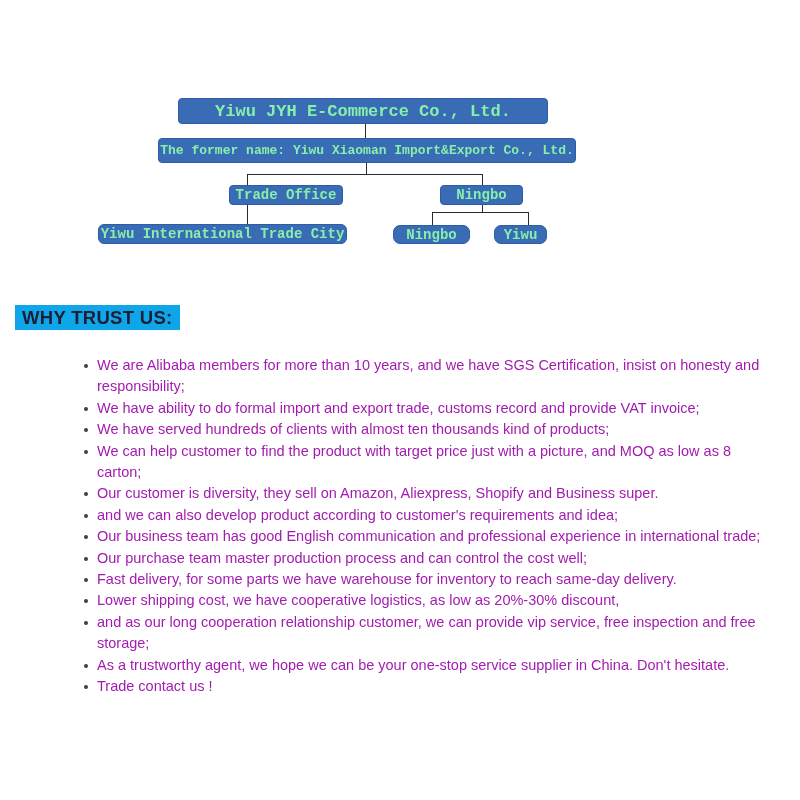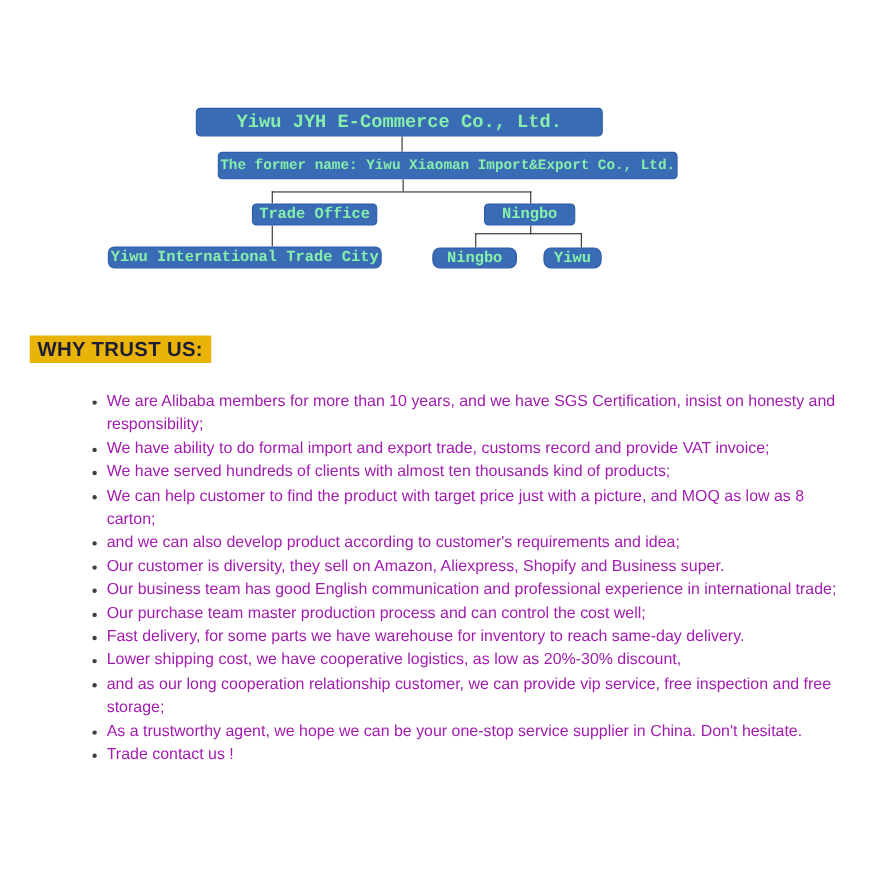--- a/index.html
+++ b/index.html
@@ -9,31 +9,31 @@
   }
   
   .orgchart{position:absolute;left:0;top:0;width:800px;height:270px;}
   .node{
     position:absolute;box-sizing:border-box;text-align:center;color:#86efac;
     background:#3a6bb5;border:1px solid #2d5da8;border-radius:4px;
     font-family:"Liberation Mono","DejaVu Sans Mono",monospace;font-weight:bold;
     white-space:nowrap;overflow:hidden;
   }
   .node-company{left:178px;top:98px;width:370px;height:26px;line-height:25px;font-size:17px;}
-  .node-former{left:158px;top:138px;width:418px;height:25px;line-height:24px;font-size:13px;margin-left:40px;}
+  .node-former{left:158px;top:138px;width:418px;height:25px;line-height:24px;font-size:13px;}
   .node-trade-office{left:190px;top:185px;width:114px;height:20px;line-height:19px;font-size:14px;margin-left:39px;}
   .node-factory{left:440px;top:185px;width:83px;height:20px;line-height:19px;font-size:14px;}
   .node-trade-city{left:98px;top:224px;width:249px;height:20px;line-height:19px;font-size:14px;border-radius:6px;}
   .node-ningbo{left:393px;top:225px;width:77px;height:19px;line-height:18px;font-size:14px;border-radius:7px;}
   .node-yiwu{left:494px;top:225px;width:53px;height:19px;line-height:18px;font-size:14px;border-radius:7px;}
   .conn{position:absolute;background:#2b2b2b;}
   
   .why-heading{
-    position:absolute;left:27px;top:305px;height:25px;line-height:25px;
-    padding:0 7px;background:#eab308;color:#1d1d35;
+    position:absolute;left:15px;top:305px;height:25px;line-height:25px;
+    padding:0 7px;background:#0ea5e9;color:#1d1d35;
     font-size:18.5px;font-weight:bold;letter-spacing:0.3px;white-space:nowrap;
   }
   .trust-list{
     position:absolute;left:72px;top:343px;width:692px;margin:12px;padding:0;list-style:none;
     color:#a21caf;font-size:14.5px;line-height:21.4px;
   }
   .trust-list li{position:relative;padding-left:13px;margin:0;}
   .trust-list li::before{
     content:"";position:absolute;left:0;top:9px;width:4px;height:4px;border-radius:50%;
     background:#3f3f3f;
@@ -64,22 +64,22 @@
   <div class="node node-yiwu">Yiwu</div>
 </div>
 
 <div class="why-heading">WHY TRUST US:</div>
 
 <ul class="trust-list">
   <li>We are Alibaba members for more than 10 years, and we have SGS Certification, insist on honesty and responsibility;</li>
   <li>We have ability to do formal import and export trade, customs record and provide VAT invoice;</li>
   <li>We have served hundreds of clients with almost ten thousands kind of products;</li>
   <li>We can help customer to find the product with target price just with a picture, and MOQ as low as 8 carton;</li>
+  <li>Our customer is diversity, they sell on Amazon, Aliexpress, Shopify and Business super.</li>
   <li>and we can also develop product according to customer's requirements and idea;</li>
-  <li>Our customer is diversity, they sell on Amazon, Aliexpress, Shopify and Business super.</li>
   <li>Our business team has good English communication and professional experience in international trade;</li>
   <li>Our purchase team master production process and can control the cost well;</li>
   <li>Fast delivery, for some parts we have warehouse for inventory to reach same-day delivery.</li>
   <li>Lower shipping cost, we have cooperative logistics, as low as 20%-30% discount,</li>
   <li>and as our long cooperation relationship customer, we can provide vip service, free inspection and free storage;</li>
   <li>As a trustworthy agent, we hope we can be your one-stop service supplier in China. Don't hesitate.</li>
   <li>Trade contact us !</li>
 </ul>
 
 </body></html>

